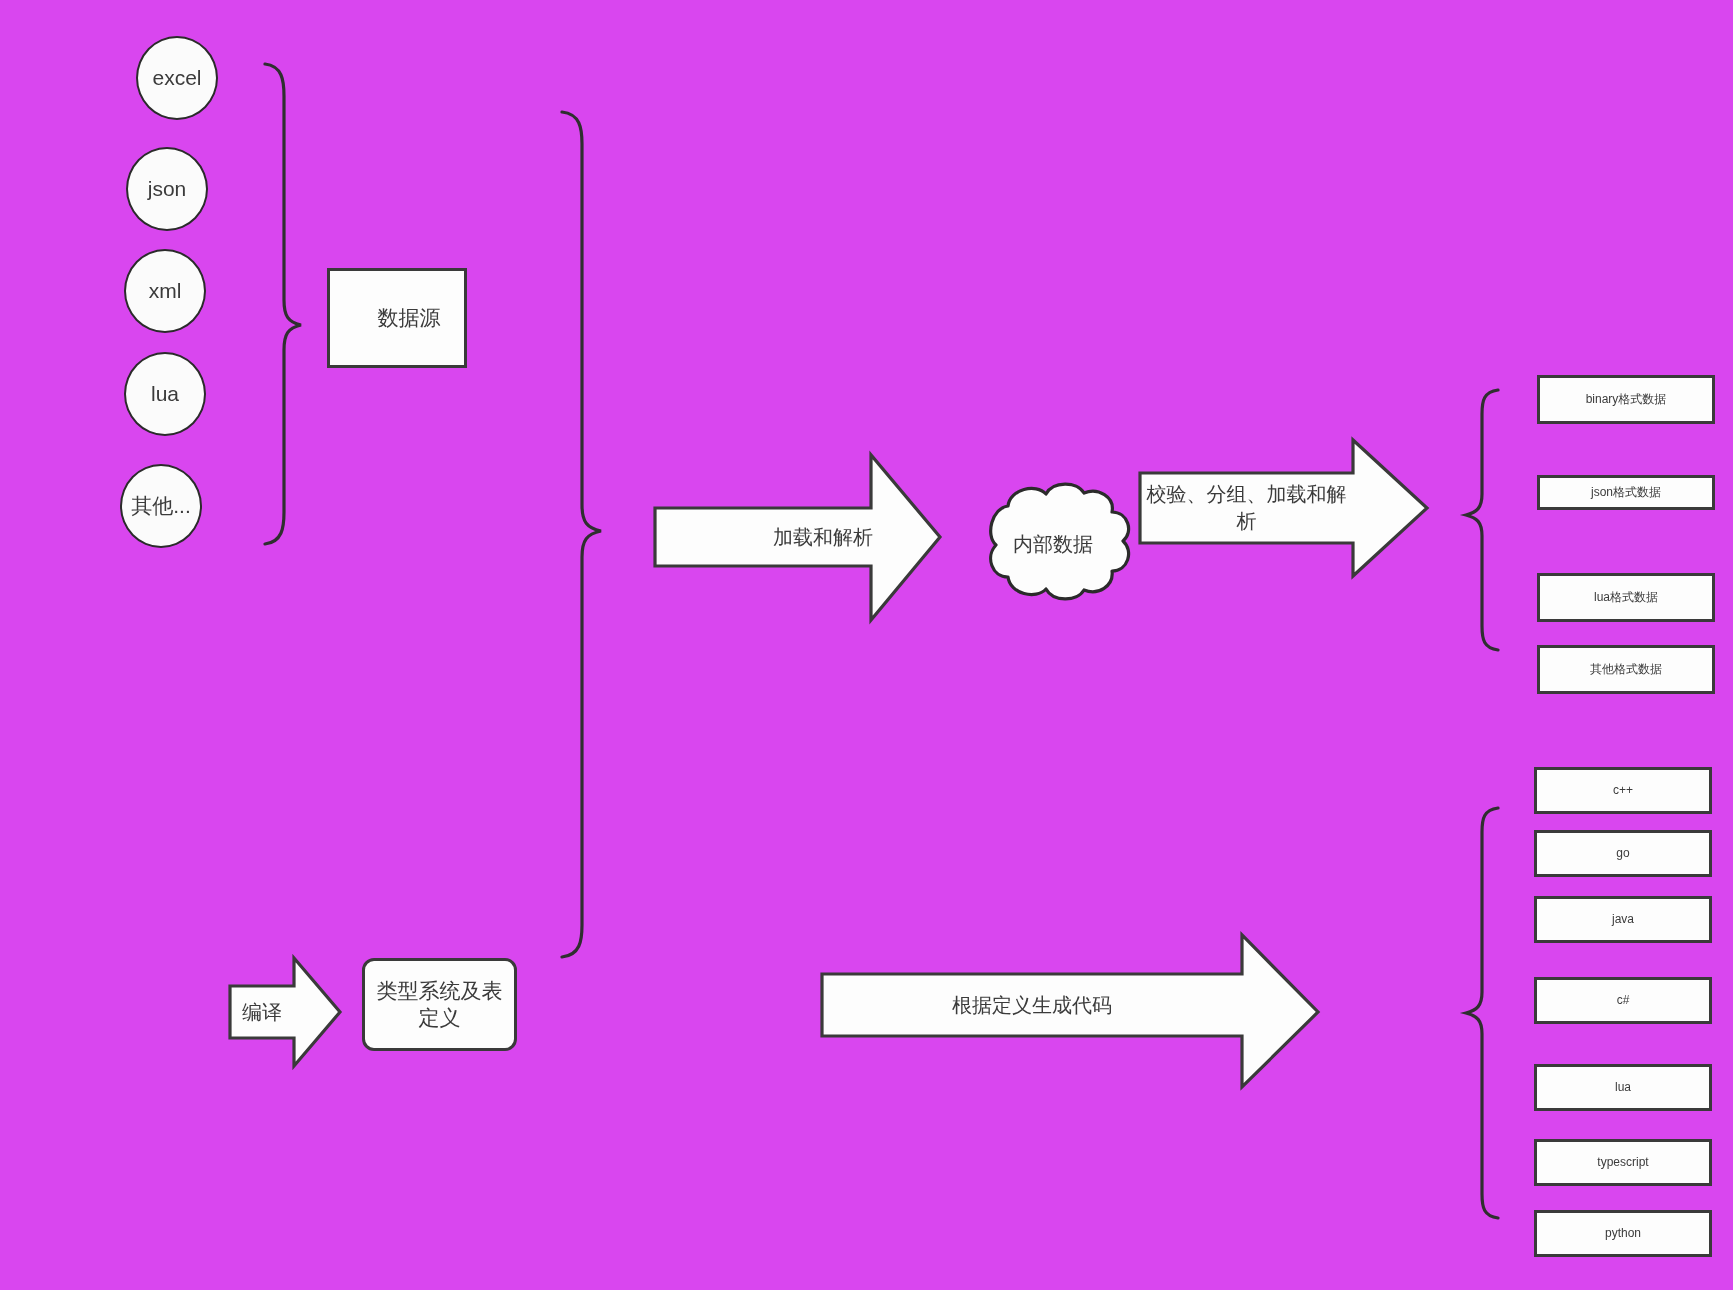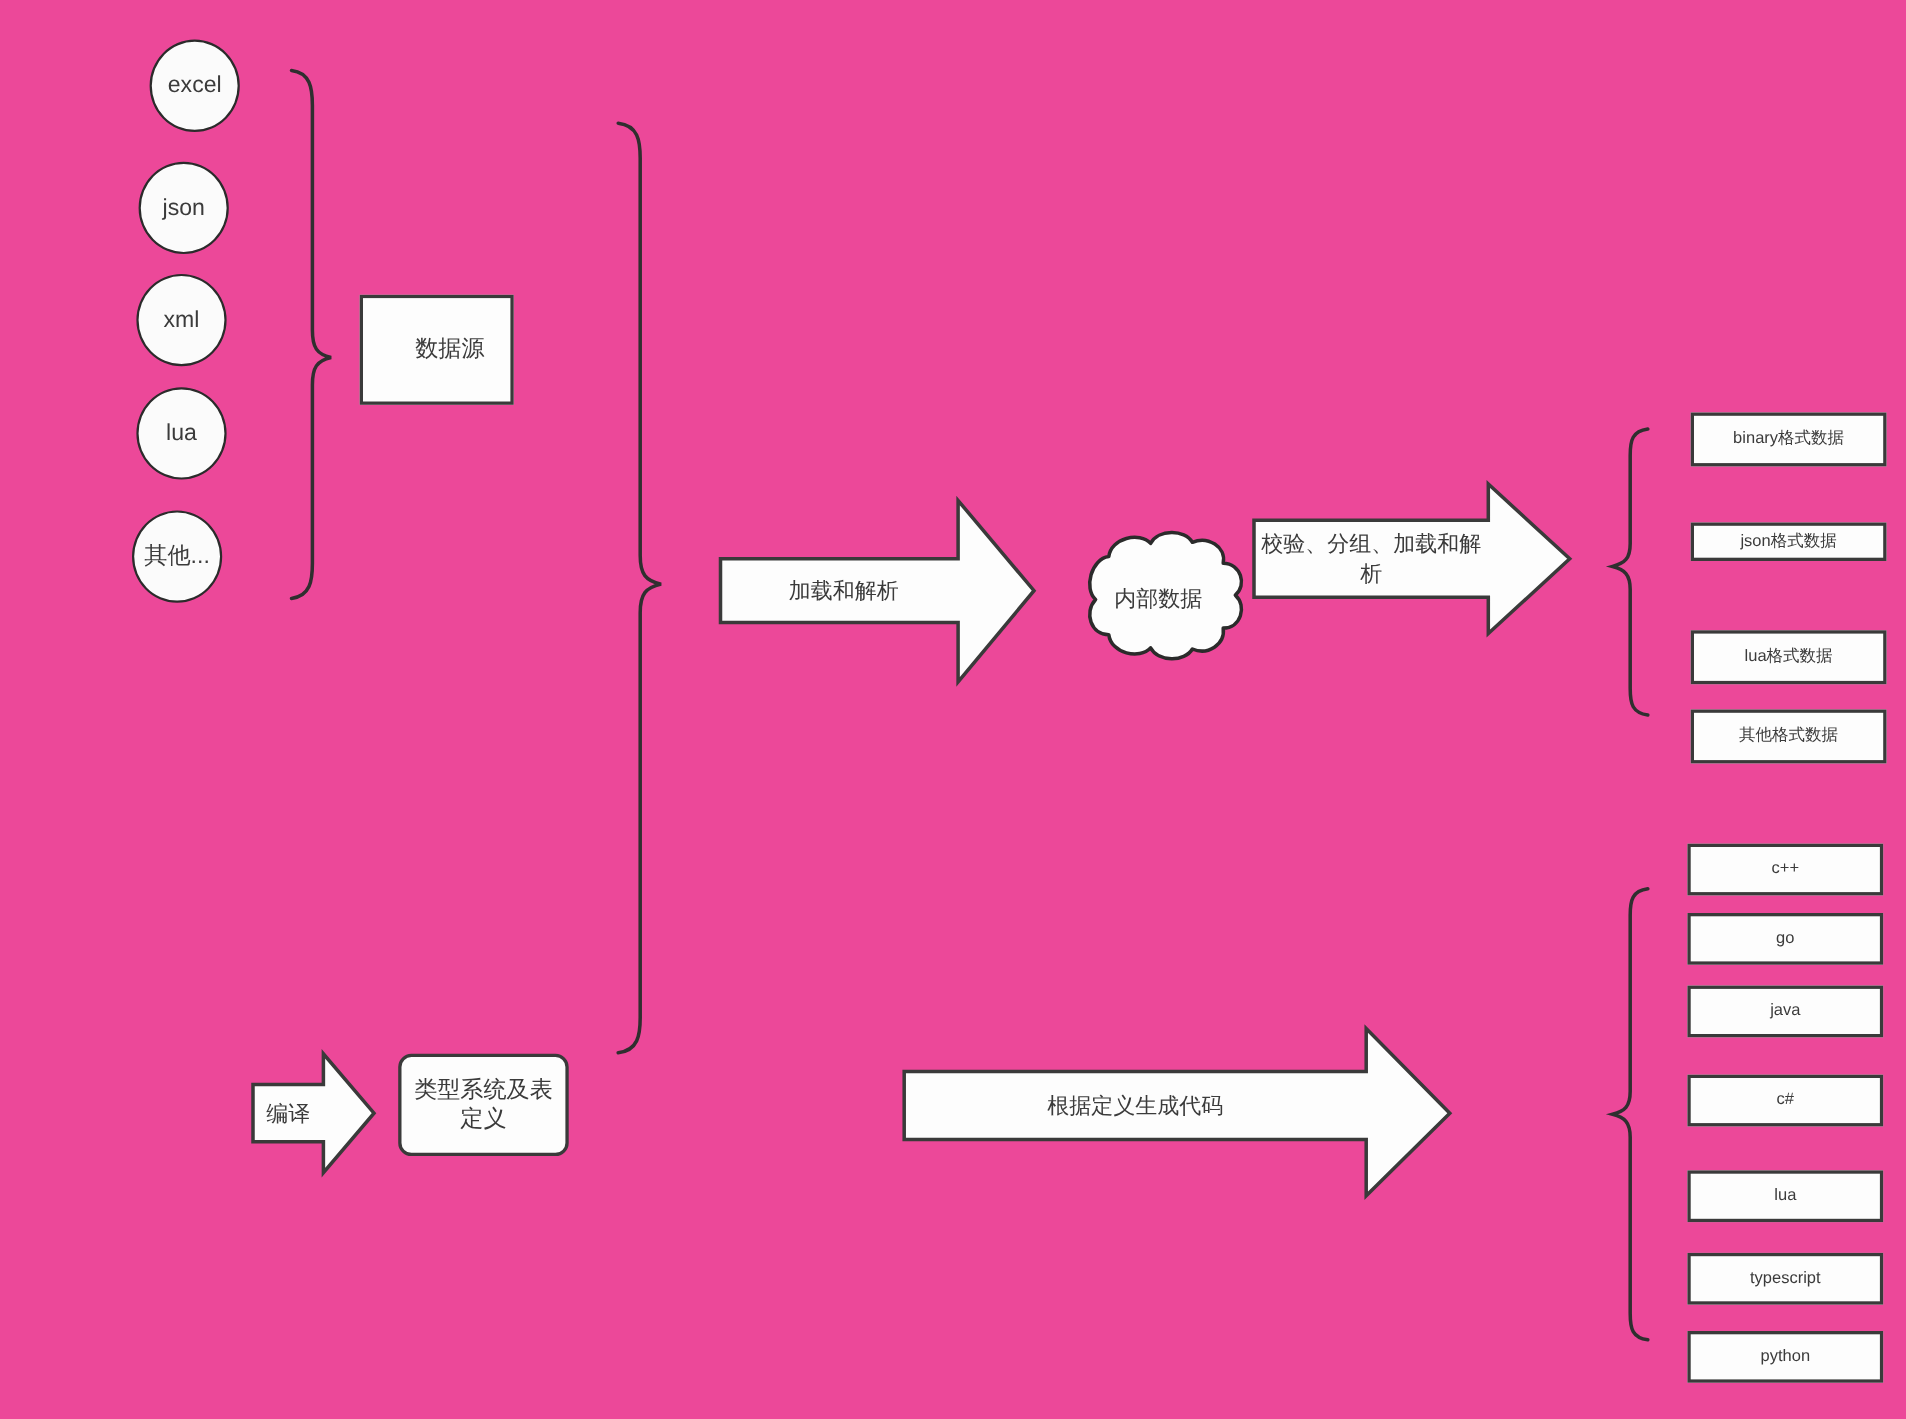--- a/index.html
+++ b/index.html
@@ -10,21 +10,21 @@
   body {
     width: 1733px;
     height: 1290px;
     font-family: "Liberation Sans", "DejaVu Sans", sans-serif;
     overflow: hidden;
   }
   #canvas {
     position: relative;
     width: 1733px;
     height: 1290px;
-    background: #ec4899;
+    background: #d946ef;
   }
   svg.layer {
     position: absolute;
     left: 0;
     top: 0;
     width: 1733px;
     height: 1290px;
     pointer-events: none;
   }
   .node {
@@ -49,21 +49,21 @@
     background: #fdfdfd;
   }
   .rect-rounded {
     border: 3px solid #3a3a3a;
     border-radius: 12px;
     font-size: 21px;
     background: #fdfdfd;
   }
   .smallrect {
     border: 3px solid #3a3a3a;
-    font-size: 15px;
+    font-size: 12px;
     background: #fdfdfd;
   }
   .arrow-label {
     position: absolute;
     display: flex;
     align-items: center;
     justify-content: center;
     color: #3b3b3b;
     font-size: 20px;
     text-align: center;
@@ -186,21 +186,21 @@
     <span>lua</span>
   </div>
   <div class="node ellipse" style="left:120px; top:464px; width:82px; height:84px;">
     <span>其他...</span>
   </div>
 
   <div class="node rect" style="left:327px; top:268px; width:140px; height:100px;padding-left:24px;">
     <span>数据源</span>
   </div>
 
-  <div class="arrow-label" style="left:616px; top:508px; width:216px; height:58px;padding-left:43px;">
+  <div class="arrow-label" style="left:672px; top:508px; width:216px; height:58px;padding-left:43px;">
     <span>加载和解析</span>
   </div>
 
   <div class="cloud-label" style="left:988px; top:518px; width:130px; height:52px;">
     <span>内部数据</span>
   </div>
 
   <div class="arrow-label" style="left:1140px; top:473px; width:213px; height:70px;">
     <span>校验、分组、加载和解析</span>
   </div>

